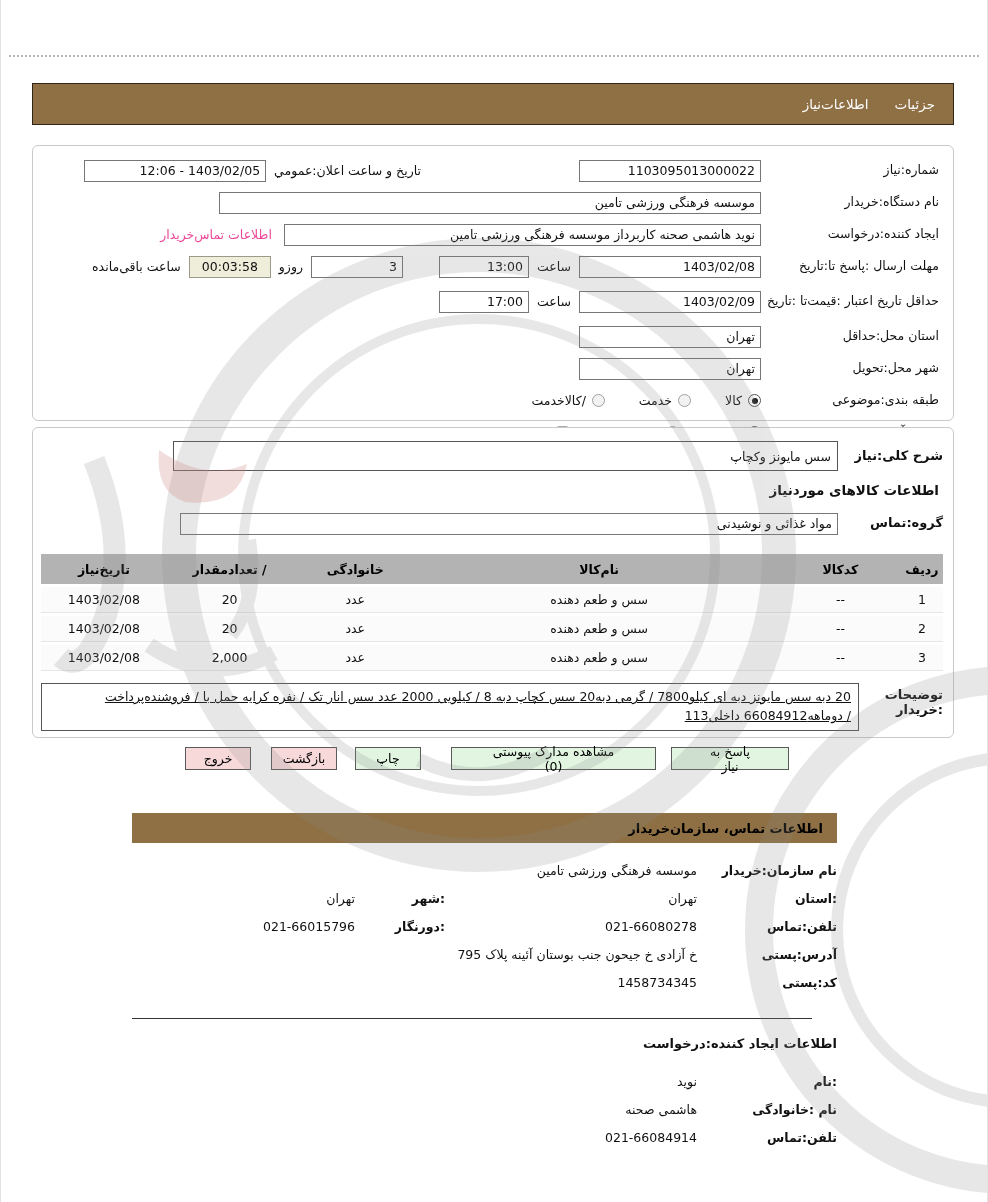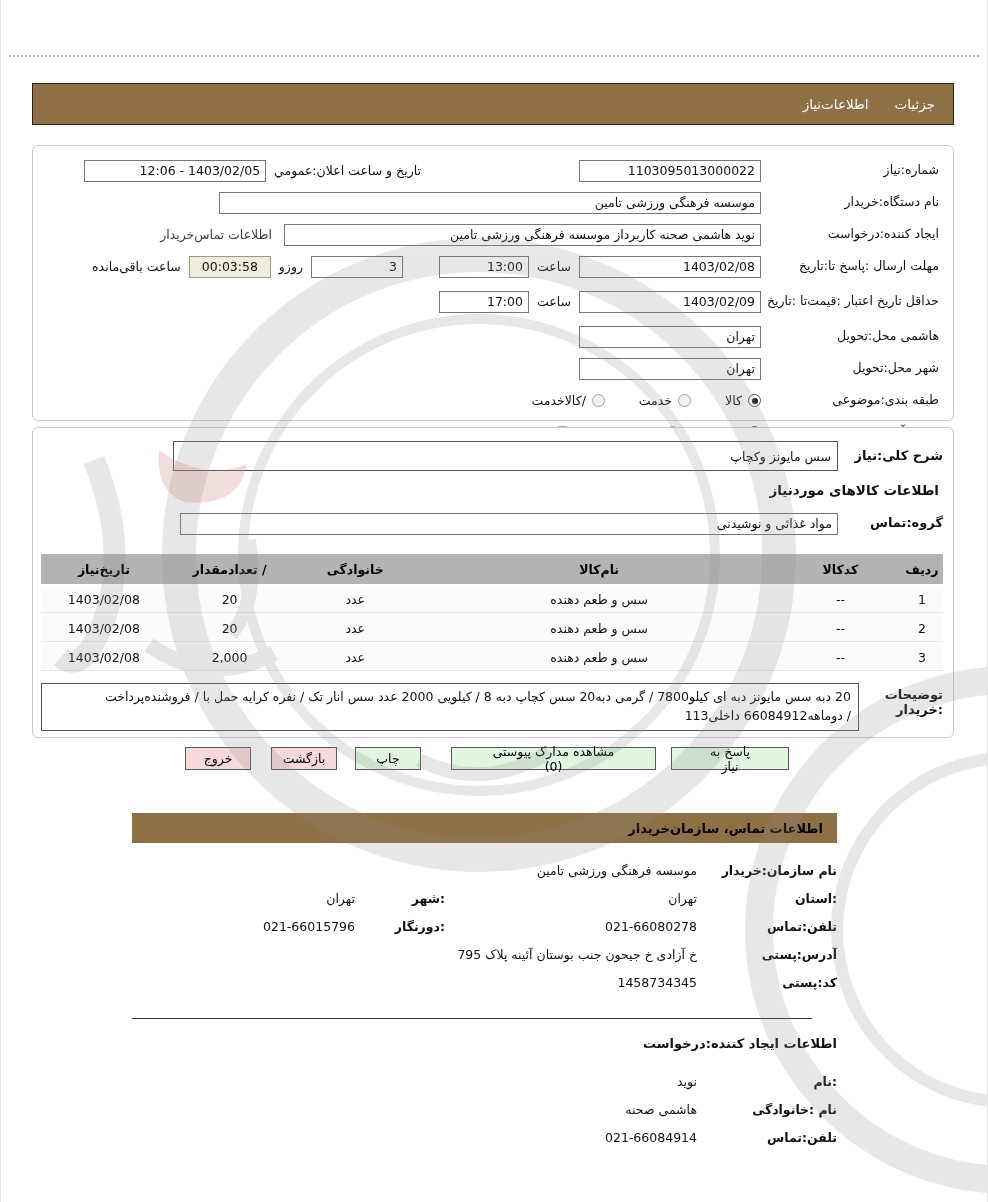--- a/index.html
+++ b/index.html
@@ -37,36 +37,36 @@
   .inp {
     height:22px; border:1px solid #767676; background:#fff; font-size:12.5px;
     display:flex; align-items:center; padding:0 5px; overflow:hidden; white-space:nowrap;
     flex:none;
   }
   .mini-lbl { font-size:12.5px; margin:0 8px; flex:none; }
   .hl {
     background:#efeeda; border:1px solid #9a9a8a; height:22px; width:82px;
     display:flex; align-items:center; justify-content:center; font-size:12.5px; flex:none;
   }
-  .link { color:#404040; font-size:12.5px; margin-right:12px; cursor:pointer; flex:none; }
+  .link { color:#ec4899; font-size:12.5px; margin-right:12px; cursor:pointer; flex:none; }
 
   .radio { width:13px; height:13px; border-radius:50%; border:1px solid #a0a0a0;
     background:#f2f2f2; margin-left:6px; flex:none; position:relative; }
   .radio.sel { background:#fff; border-color:#555; }
   .radio.sel::after { content:""; position:absolute; inset:2.5px; border-radius:50%; background:#1d1d1d; }
   .opt-lbl { font-size:12.5px; margin-left:34px; }
   .chk { width:13px; height:13px; border:1px solid #a8a8a8; border-radius:3px;
     background:#f2f2f2; margin-left:8px; flex:none; }
 
   
   .heading { font-weight:bold; font-size:13.5px; margin:10px 4px 12px; }
   .desc-box { border:1px solid #555; height:30px; font-size:12.5px;
     display:flex; align-items:center; padding:0 6px; }
   .notes-box { border:1px solid #555; min-height:48px; font-size:12.5px; line-height:1.55;
-    padding:3px 7px; }
+    padding:3px 7px;text-decoration:underline; }
 
   
   table.items { width:100%; border-collapse:separate; border-spacing:0 3px; margin-top:14px; }
   table.items th {
     background:#b3b3b3; color:#000; font-size:12.5px; font-weight:bold;
     height:30px; padding:0 4px; border:0;
   }
   table.items td {
     background:#fbfbfb; font-size:12.5px; height:26px; text-align:center; padding:0 4px;
     border-bottom:1px solid #e6e6e6;
@@ -153,21 +153,21 @@
       </div>
 
       <div class="row" style="min-height:33px;">
         <span class="lbl">حداقل تاریخ اعتبار :قیمت‌تا :تاریخ</span>
         <span class="inp" style="width:182px;">1403/02/09</span>
         <span class="mini-lbl">ساعت</span>
         <span class="inp" style="width:90px;">17:00</span>
       </div>
 
       <div class="row">
-        <span class="lbl">هاشمی محل:تحویل</span>
+        <span class="lbl">استان محل:حداقل</span>
         <span class="inp" style="width:182px;">تهران</span>
       </div>
 
       <div class="row">
         <span class="lbl">شهر محل:تحویل</span>
         <span class="inp" style="width:182px;">تهران</span>
       </div>
 
       <div class="row">
         <span class="lbl">طبقه بندی:موضوعی</span>

